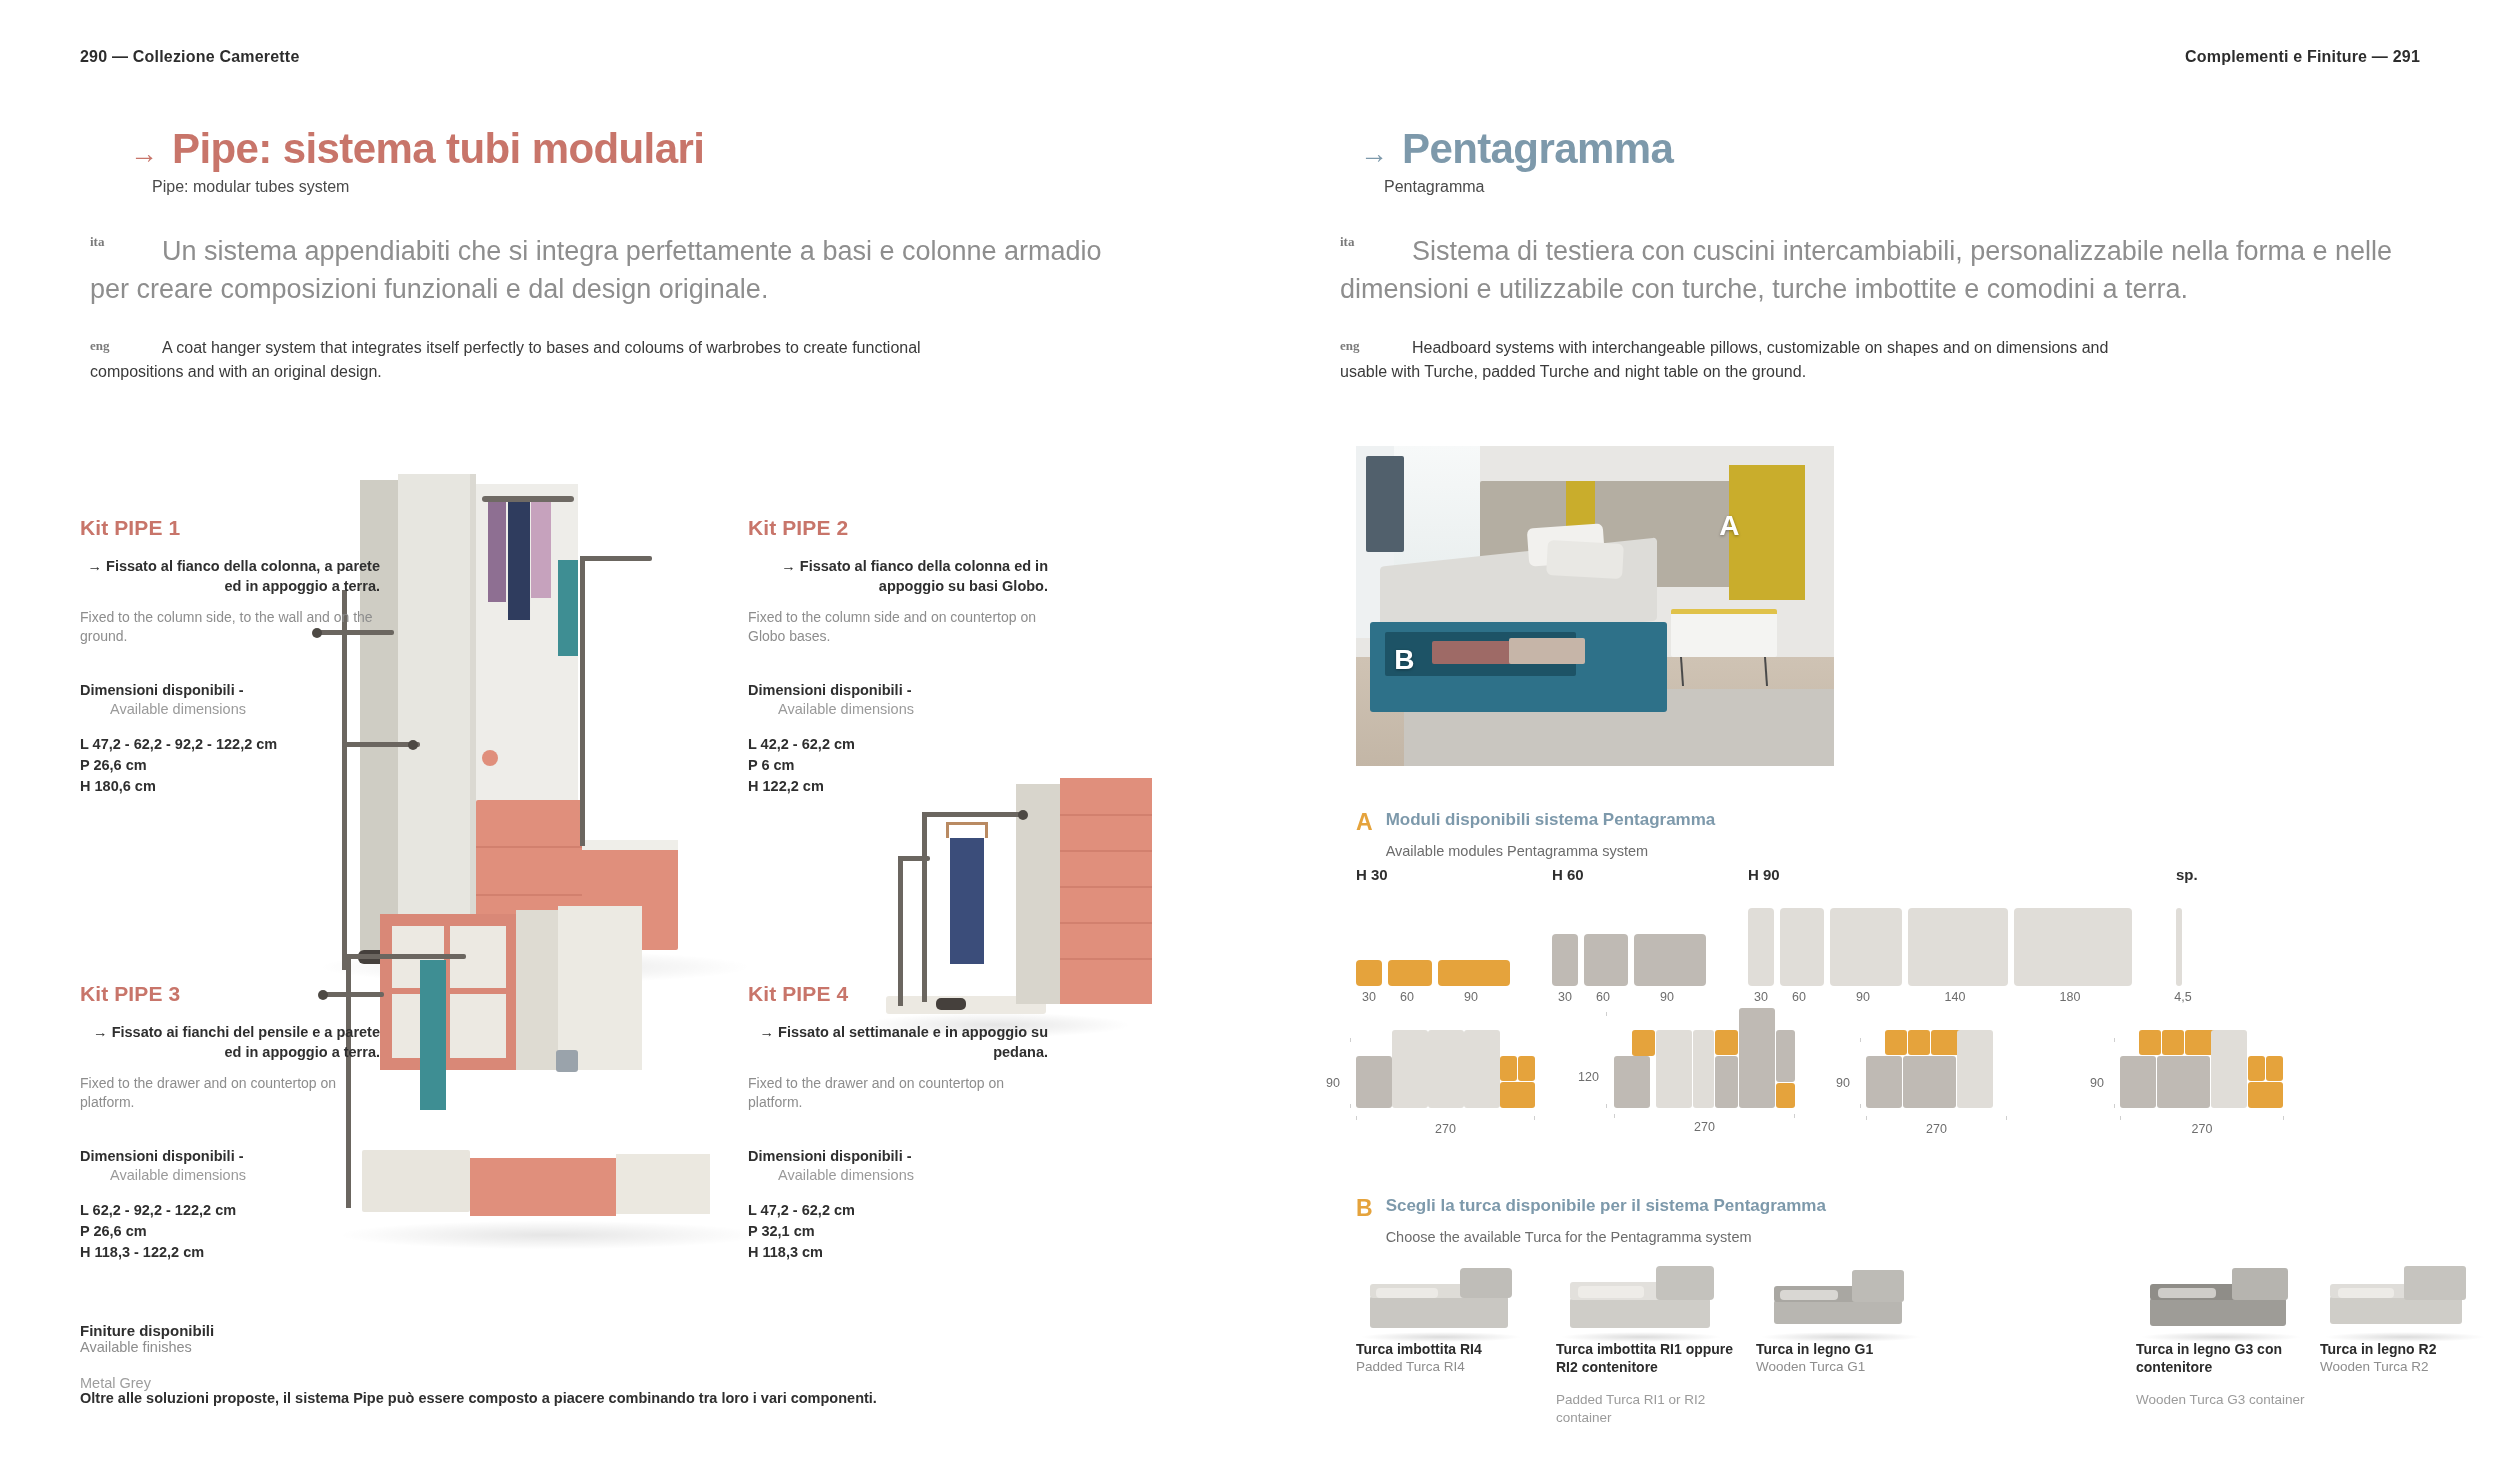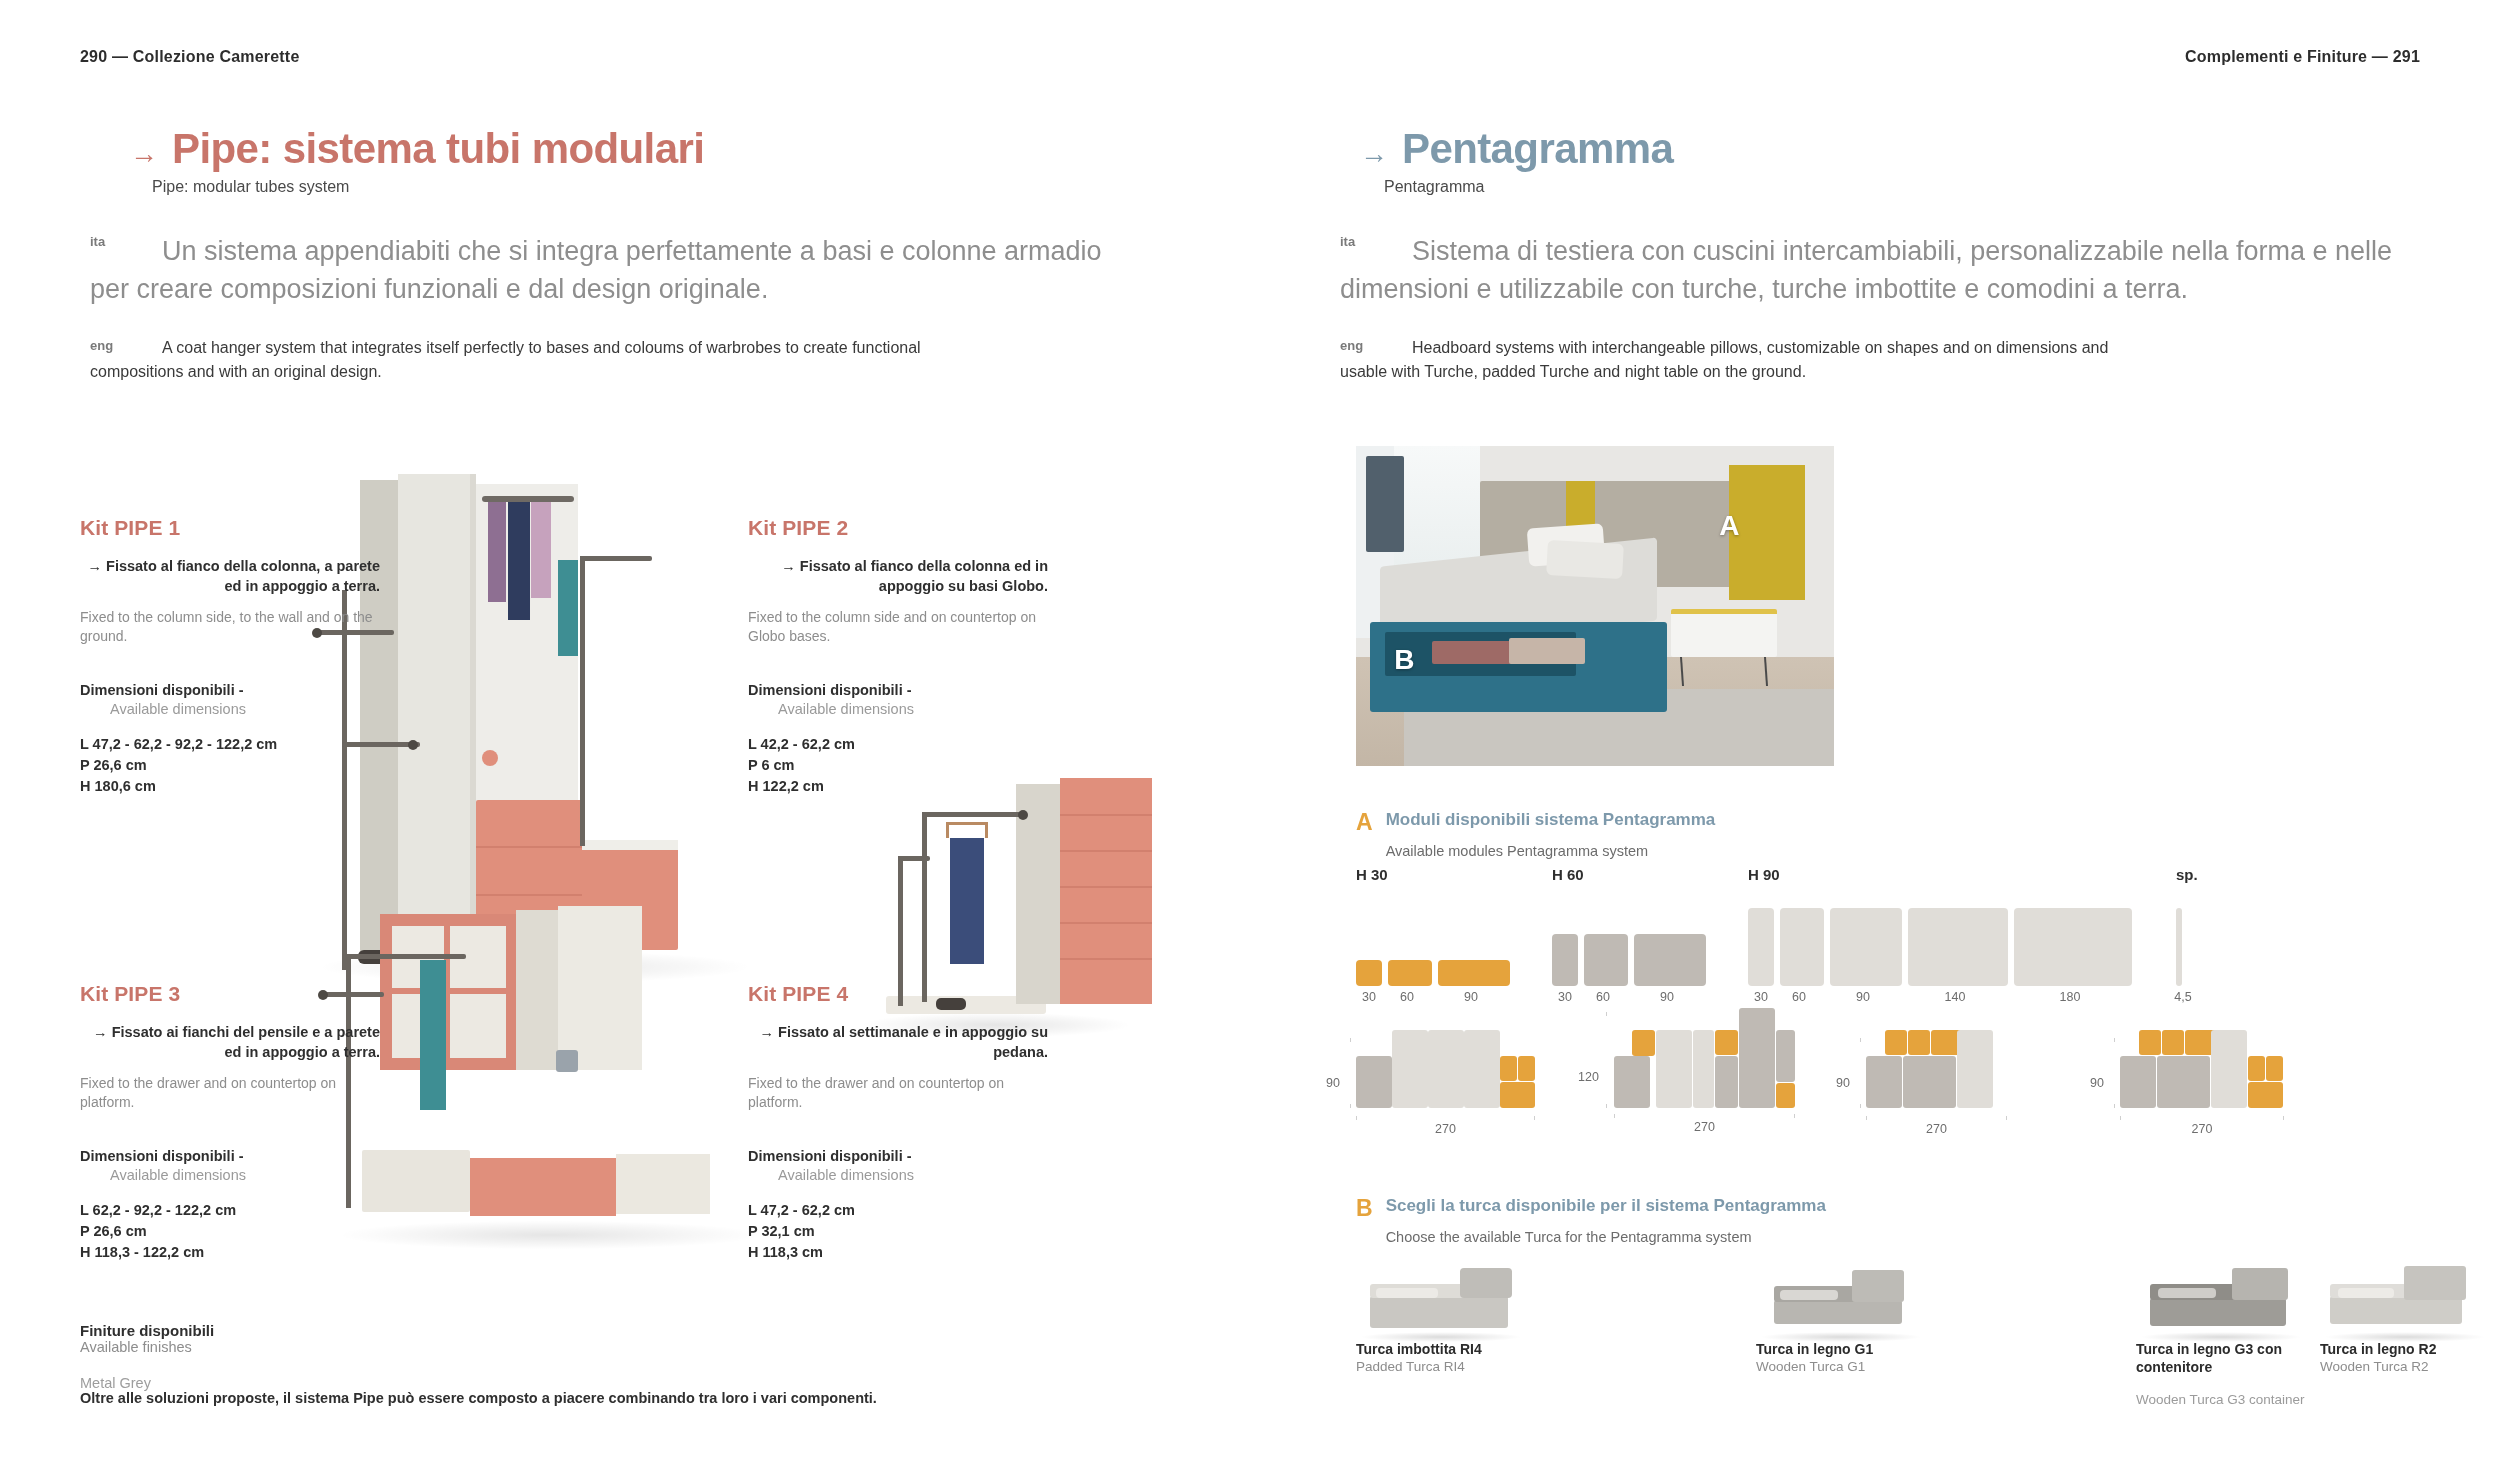--- a/index.html
+++ b/index.html
@@ -36,21 +36,21 @@
     position: absolute; font-size: 16px; color: #4a4a4a; white-space: nowrap;
   }
   .c-terracotta { color: #c8756a; }
   .c-steelblue  { color: #7d99ab; }
   .c-amber      { color: #e5a33c; }
 
   
   .langblock { position: absolute; }
   .langtag {
     position: absolute; left: 0; top: 2px;
-    font-size: 13px; color: #7a7a7a; font-weight: 600;
+    font-size: 13px; color: #7a7a7a; font-weight: 600; font-family: Liberation Serif, serif;
   }
   .lang-ita {
     font-size: 27px; line-height: 1.42; color: #8e8e8e; font-weight: 400;
     text-indent: 72px;
   }
   .lang-eng {
     font-size: 16px; line-height: 1.5; color: #3a3a3a;
     text-indent: 72px;
   }
 
@@ -542,20 +542,31 @@
       <div class="t-shadow"></div>
       <div class="t-base" style="left:14px; top:34px; width:138px; height:32px; background:#c9c7c2;"></div>
       <div class="t-base" style="left:14px; top:22px; width:138px; height:14px; background:#dedcd7;"></div>
       <div class="t-base" style="left:104px; top:6px; width:52px; height:30px; background:#bfbdb8; border-radius:4px;"></div>
       <div class="t-base" style="left:20px; top:26px; width:62px; height:10px; background:#eceae6; border-radius:4px;"></div>
     </div>
     <div class="turca-it">Turca imbottita RI4</div>
     <div class="turca-en">Padded Turca RI4</div>
   </div>
 
+  <div class="turca" style="left:1556px; top:1262px;">
+    <div class="turca-img">
+      <div class="t-shadow"></div>
+      <div class="t-base" style="left:14px; top:36px; width:140px; height:30px; background:#cfcdc8;"></div>
+      <div class="t-base" style="left:14px; top:20px; width:140px; height:18px; background:#e2e0dc;"></div>
+      <div class="t-base" style="left:100px; top:4px; width:58px; height:34px; background:#c4c2bd; border-radius:4px;"></div>
+      <div class="t-base" style="left:22px; top:24px; width:66px; height:12px; background:#eeece8; border-radius:4px;"></div>
+    </div>
+    <div class="turca-it">Turca imbottita RI1 oppure RI2 contenitore</div>
+    <div class="turca-en2">Padded Turca RI1 or RI2 container</div>
+  </div>
 
   <div class="turca" style="left:1756px; top:1262px;">
     <div class="turca-img">
       <div class="t-shadow"></div>
       <div class="t-base" style="left:18px; top:38px; width:128px; height:24px; background:#b8b6b1;"></div>
       <div class="t-base" style="left:18px; top:24px; width:128px; height:16px; background:#a9a7a2;"></div>
       <div class="t-base" style="left:96px; top:8px; width:52px; height:32px; background:#bdbbb6; border-radius:3px;"></div>
       <div class="t-base" style="left:24px; top:28px; width:58px; height:10px; background:#d9d7d3; border-radius:4px;"></div>
     </div>
     <div class="turca-it">Turca in legno G1</div>

